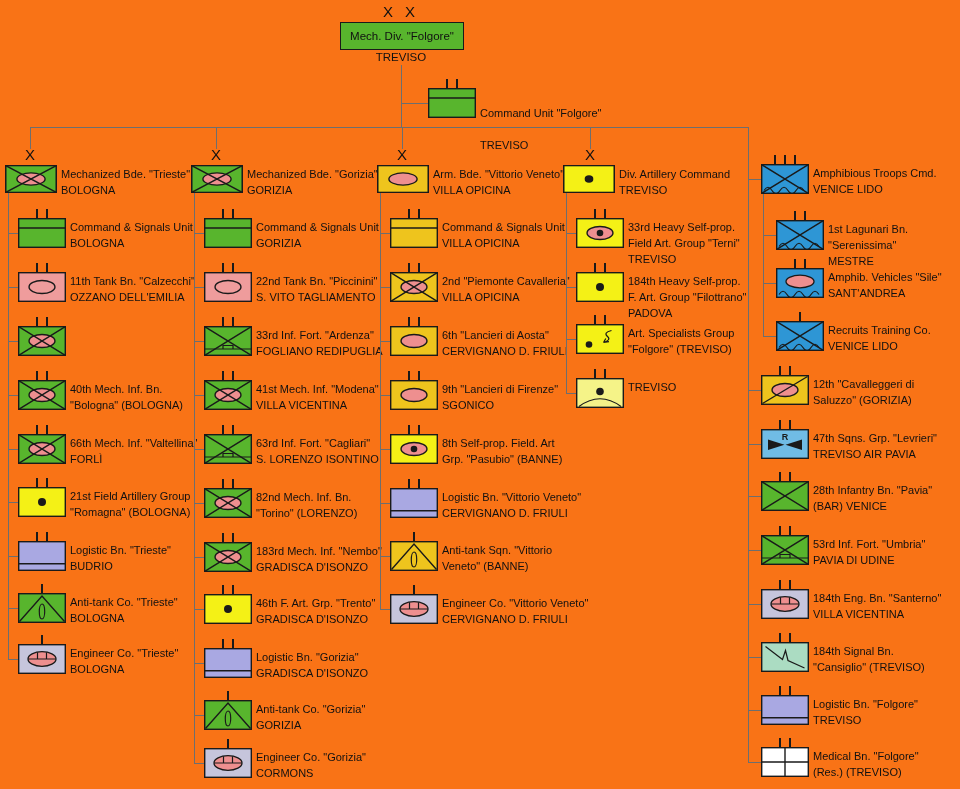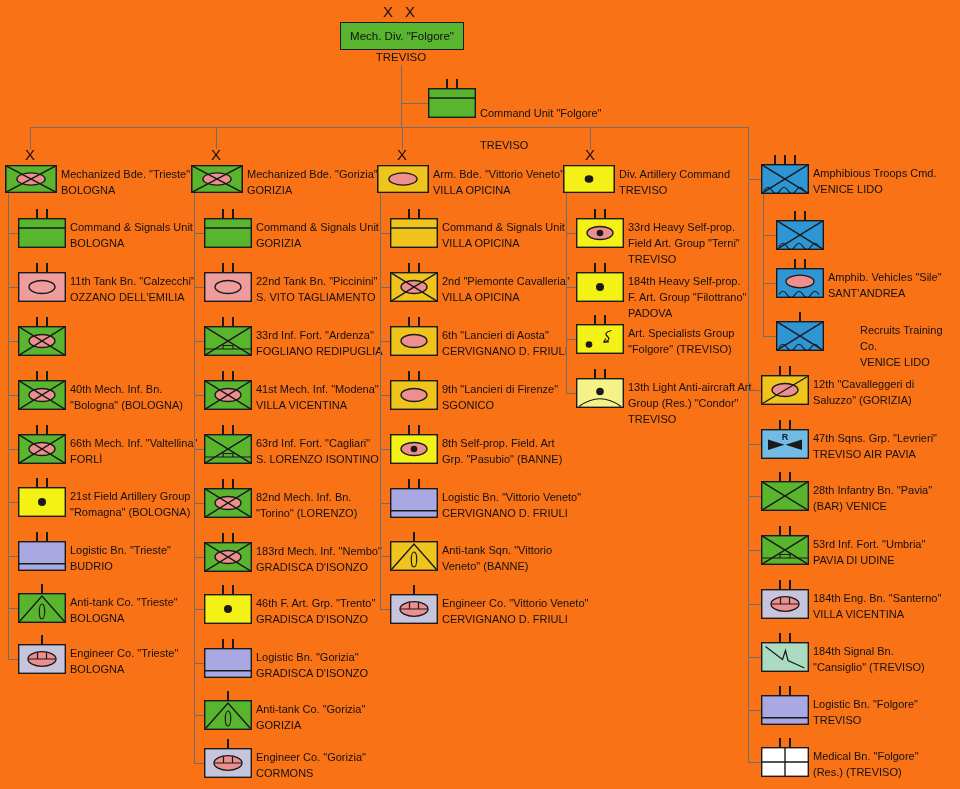--- a/index.html
+++ b/index.html
@@ -488,22 +488,21 @@
       <svg viewBox="0 0 48 30" preserveAspectRatio="none" width="100%" height="100%">
         <rect x="0.7" y="0.7" width="46.6" height="28.6" fill="#f5f388" stroke="#1a1a1a" stroke-width="1.4"></rect>
         <circle cx="24" cy="13.5" r="3.8" fill="#1a1a1a"></circle>
         <path d="M3 28.5 Q24 13 45 28.5" stroke="#1a1a1a" stroke-width="1.2" fill="none"></path>
       </svg>
     </div>
     <div class="ticks" style="left: 594px; top: 369px;">
       <span></span>
       <span></span>
     </div>
-    <div class="label" style="left: 628px; top: 379px;"><span class="nm">13th Light Anti-aircraft Art.
-Group (Res.) "Condor"</span><span class="loc">TREVISO</span></div>
+    <div class="label" style="left: 628px; top: 379px;"><span class="loc">TREVISO</span></div>
     <div class="ln" style="left: 748px; top: 127px; width: 1px; height: 635px;"></div>
     <div class="ln" style="left: 748px; top: 179px; width: 13px; height: 1px;"></div>
     <div class="ubox" style="left: 761px; top: 164px; width: 48px; height: 30px;">
       <svg viewBox="0 0 48 30" preserveAspectRatio="none" width="100%" height="100%">
         <rect x="0.7" y="0.7" width="46.6" height="28.6" fill="#2e96d5" stroke="#1a1a1a" stroke-width="1.4"></rect>
         <path d="M0.7 0.7 L47.3 29.3 M0.7 29.3 L47.3 0.7" stroke="#1a1a1a" stroke-width="1.4" fill="none"></path>
         <path d="M3 26.5 q4 -6.5 8 0 t8 0 t8 0 t8 0 t8 0" stroke="#1a1a1a" stroke-width="1.2" fill="none"></path>
       </svg>
     </div>
     <div class="ticks" style="left: 774px; top: 155px;">
@@ -518,20 +517,22 @@
       <svg viewBox="0 0 48 30" preserveAspectRatio="none" width="100%" height="100%">
         <rect x="0.7" y="0.7" width="46.6" height="28.6" fill="#2e96d5" stroke="#1a1a1a" stroke-width="1.4"></rect>
         <path d="M0.7 0.7 L47.3 29.3 M0.7 29.3 L47.3 0.7" stroke="#1a1a1a" stroke-width="1.4" fill="none"></path>
         <path d="M3 26.5 q4 -6.5 8 0 t8 0 t8 0 t8 0 t8 0" stroke="#1a1a1a" stroke-width="1.2" fill="none"></path>
       </svg>
     </div>
     <div class="ticks" style="left: 794px; top: 211px;">
       <span></span>
       <span></span>
     </div>
+    <div class="label" style="left: 828px; top: 221px;"><span class="nm">1st Lagunari Bn.
+"Serenissima"</span><span class="loc">MESTRE</span></div>
     <div class="ln" style="left: 763px; top: 283px; width: 13px; height: 1px;"></div>
     <div class="ubox" style="left: 776px; top: 268px; width: 48px; height: 30px;">
       <svg viewBox="0 0 48 30" preserveAspectRatio="none" width="100%" height="100%">
         <rect x="0.7" y="0.7" width="46.6" height="28.6" fill="#2e96d5" stroke="#1a1a1a" stroke-width="1.4"></rect>
         <ellipse cx="24" cy="13.5" rx="14" ry="6.3" fill="#ee8f8f" stroke="#1a1a1a" stroke-width="1.3"></ellipse>
         <path d="M3 26.5 q4 -6.5 8 0 t8 0 t8 0 t8 0 t8 0" stroke="#1a1a1a" stroke-width="1.2" fill="none"></path>
       </svg>
     </div>
     <div class="ticks" style="left: 794px; top: 259px;">
       <span></span>
@@ -542,21 +543,21 @@
     <div class="ubox" style="left: 776px; top: 321px; width: 48px; height: 30px;">
       <svg viewBox="0 0 48 30" preserveAspectRatio="none" width="100%" height="100%">
         <rect x="0.7" y="0.7" width="46.6" height="28.6" fill="#2e96d5" stroke="#1a1a1a" stroke-width="1.4"></rect>
         <path d="M0.7 0.7 L47.3 29.3 M0.7 29.3 L47.3 0.7" stroke="#1a1a1a" stroke-width="1.4" fill="none"></path>
         <path d="M3 26.5 q4 -6.5 8 0 t8 0 t8 0 t8 0 t8 0" stroke="#1a1a1a" stroke-width="1.2" fill="none"></path>
       </svg>
     </div>
     <div class="ticks" style="left: 799px; top: 312px;">
       <span></span>
     </div>
-    <div class="label" style="left: 860px; top: 322px;"><span class="nm">Recruits Training Co.</span><span class="loc">VENICE LIDO</span></div>
+    <div class="label" style="left: 828px; top: 322px;"><span class="nm">Recruits Training Co.</span><span class="loc">VENICE LIDO</span></div>
     <div class="ln" style="left: 748px; top: 390px; width: 13px; height: 1px;"></div>
     <div class="ubox" style="left: 761px; top: 375px; width: 48px; height: 30px;">
       <svg viewBox="0 0 48 30" preserveAspectRatio="none" width="100%" height="100%">
         <rect x="0.7" y="0.7" width="46.6" height="28.6" fill="#eec41d" stroke="#1a1a1a" stroke-width="1.4"></rect>
         <ellipse cx="24" cy="15" rx="13" ry="6.5" fill="#ee8f8f" stroke="#1a1a1a" stroke-width="1.3"></ellipse>
         <path d="M1.5 28.5 L46.5 1.5" stroke="#1a1a1a" stroke-width="1.4" fill="none"></path>
       </svg>
     </div>
     <div class="ticks" style="left: 779px; top: 366px;">
       <span></span>

